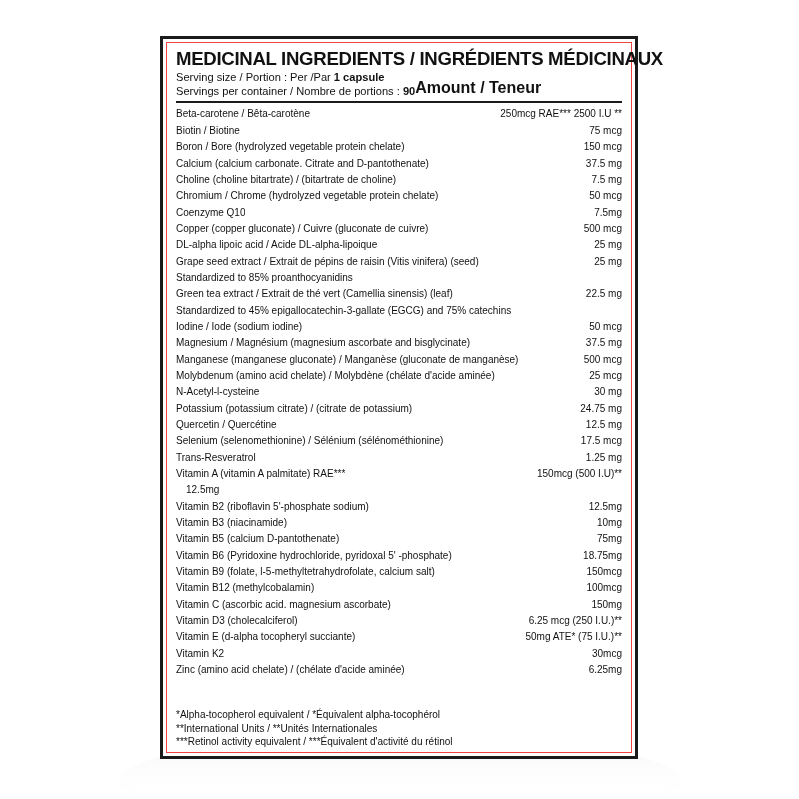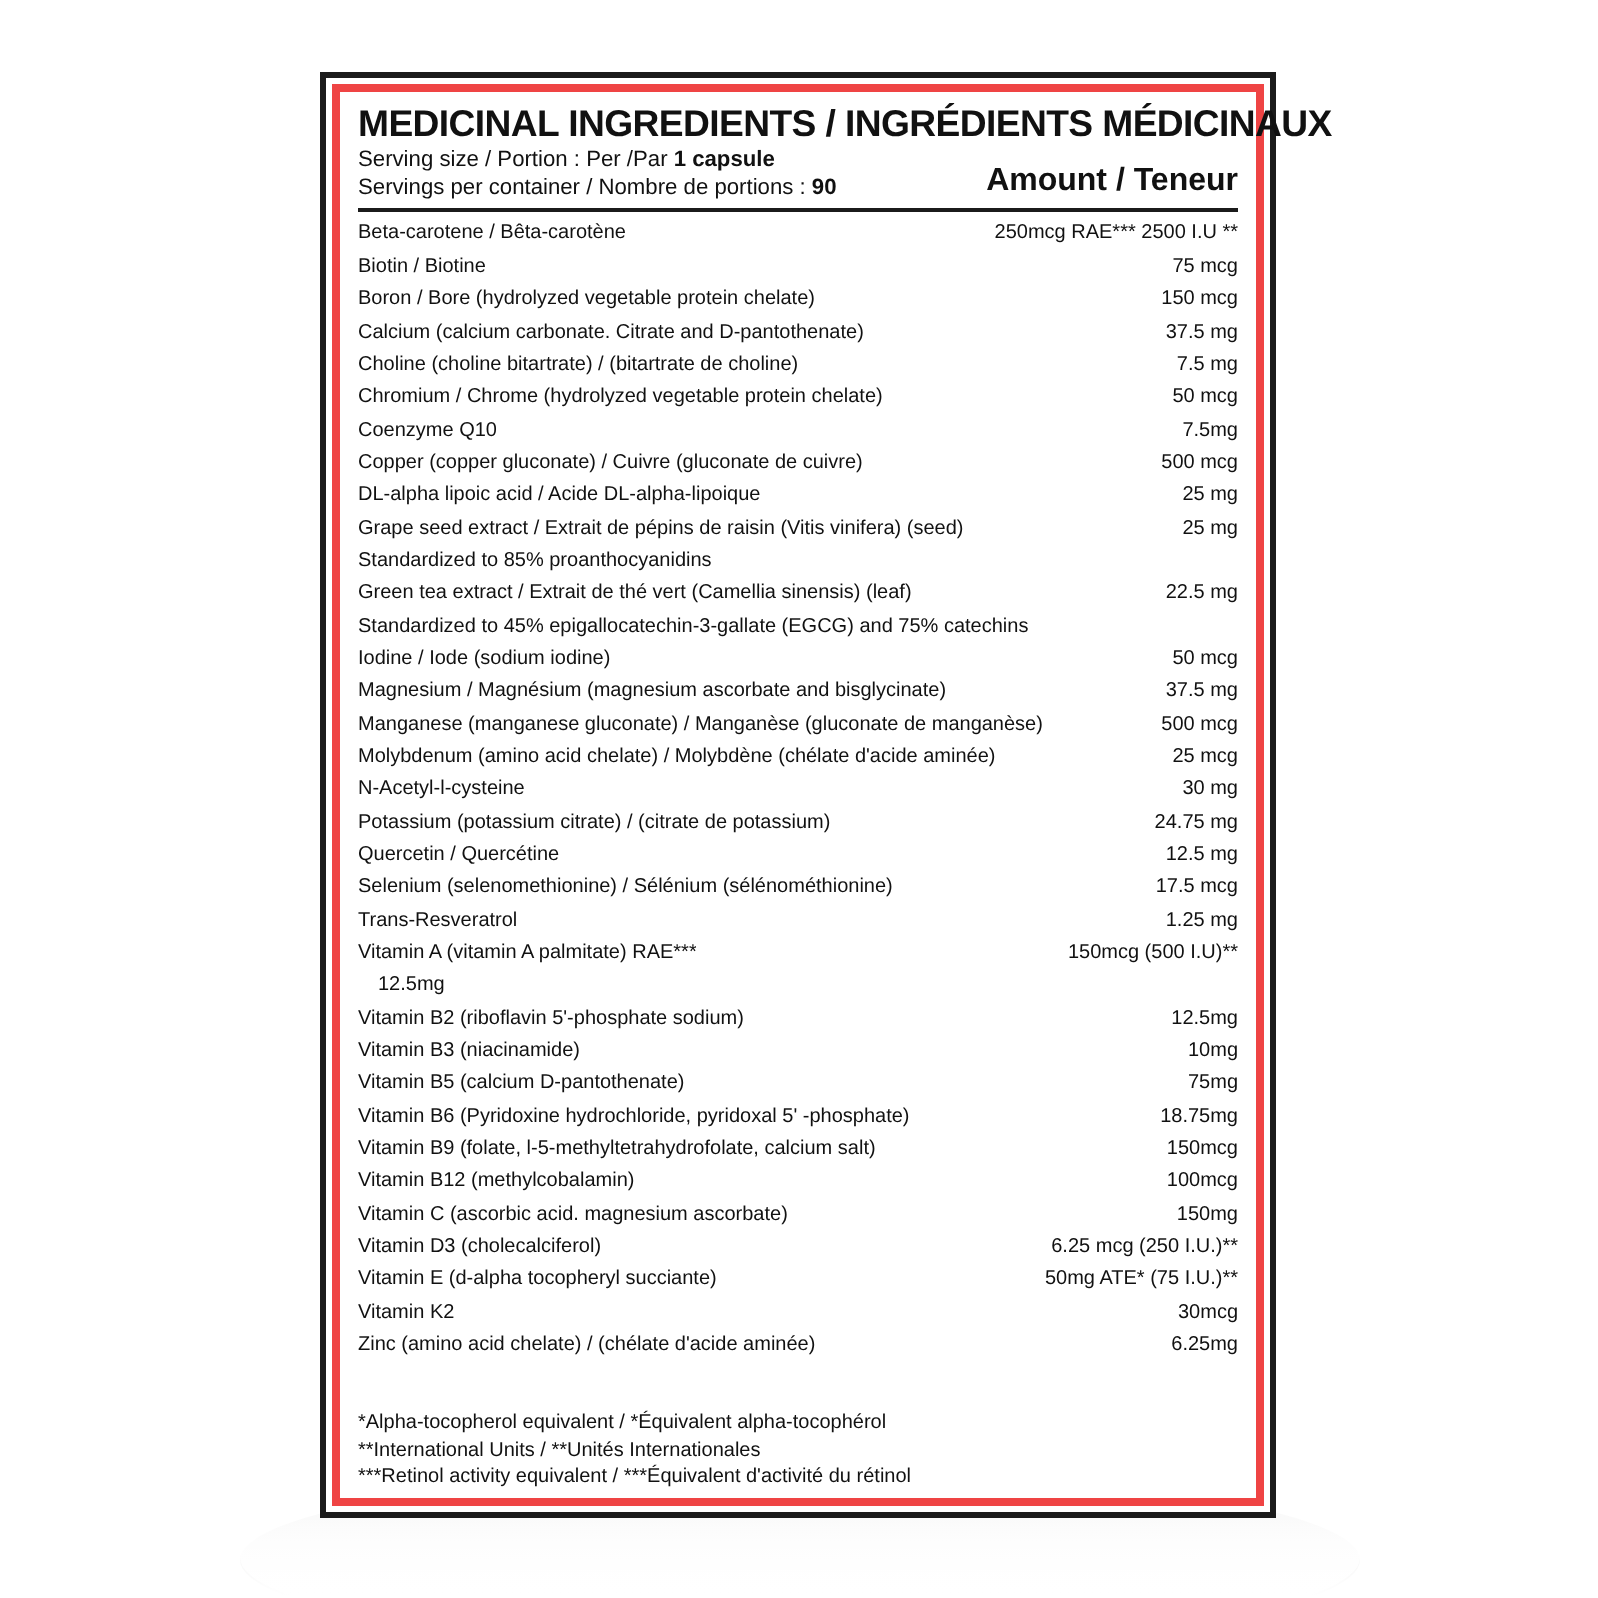--- a/index.html
+++ b/index.html
@@ -48,39 +48,39 @@
     box-sizing: border-box;
     background: #ffffff;
     border: 3px solid #1b1b1b;
     padding: 3px;
     z-index: 2;
   }
   .label-inner {
     box-sizing: border-box;
     width: 100%;
     height: 100%;
-    border: 4px solid #ef4444;
+    border: 1px solid #ef4444;
     padding: 5px 9px 4px 9px;
     color: #111111;
     display: flex;
     flex-direction: column;
   }
 
   
   .panel-title {
     font-size: 18.6px;
     font-weight: bold;
     letter-spacing: -0.3px;
     line-height: 1.04;
     white-space: nowrap;
     margin: 1px 0 2px 0;
   }
   .serving-block {
     display: flex;
-    justify-content: space-between;
+    justify-content: flex-start;
     align-items: flex-end;
     margin-bottom: 1px;
   }
   .serving-lines {
     font-size: 11.1px;
     line-height: 1.27;
     white-space: nowrap;
   }
   .serving-lines b { font-weight: bold; }
   .amount-heading {

